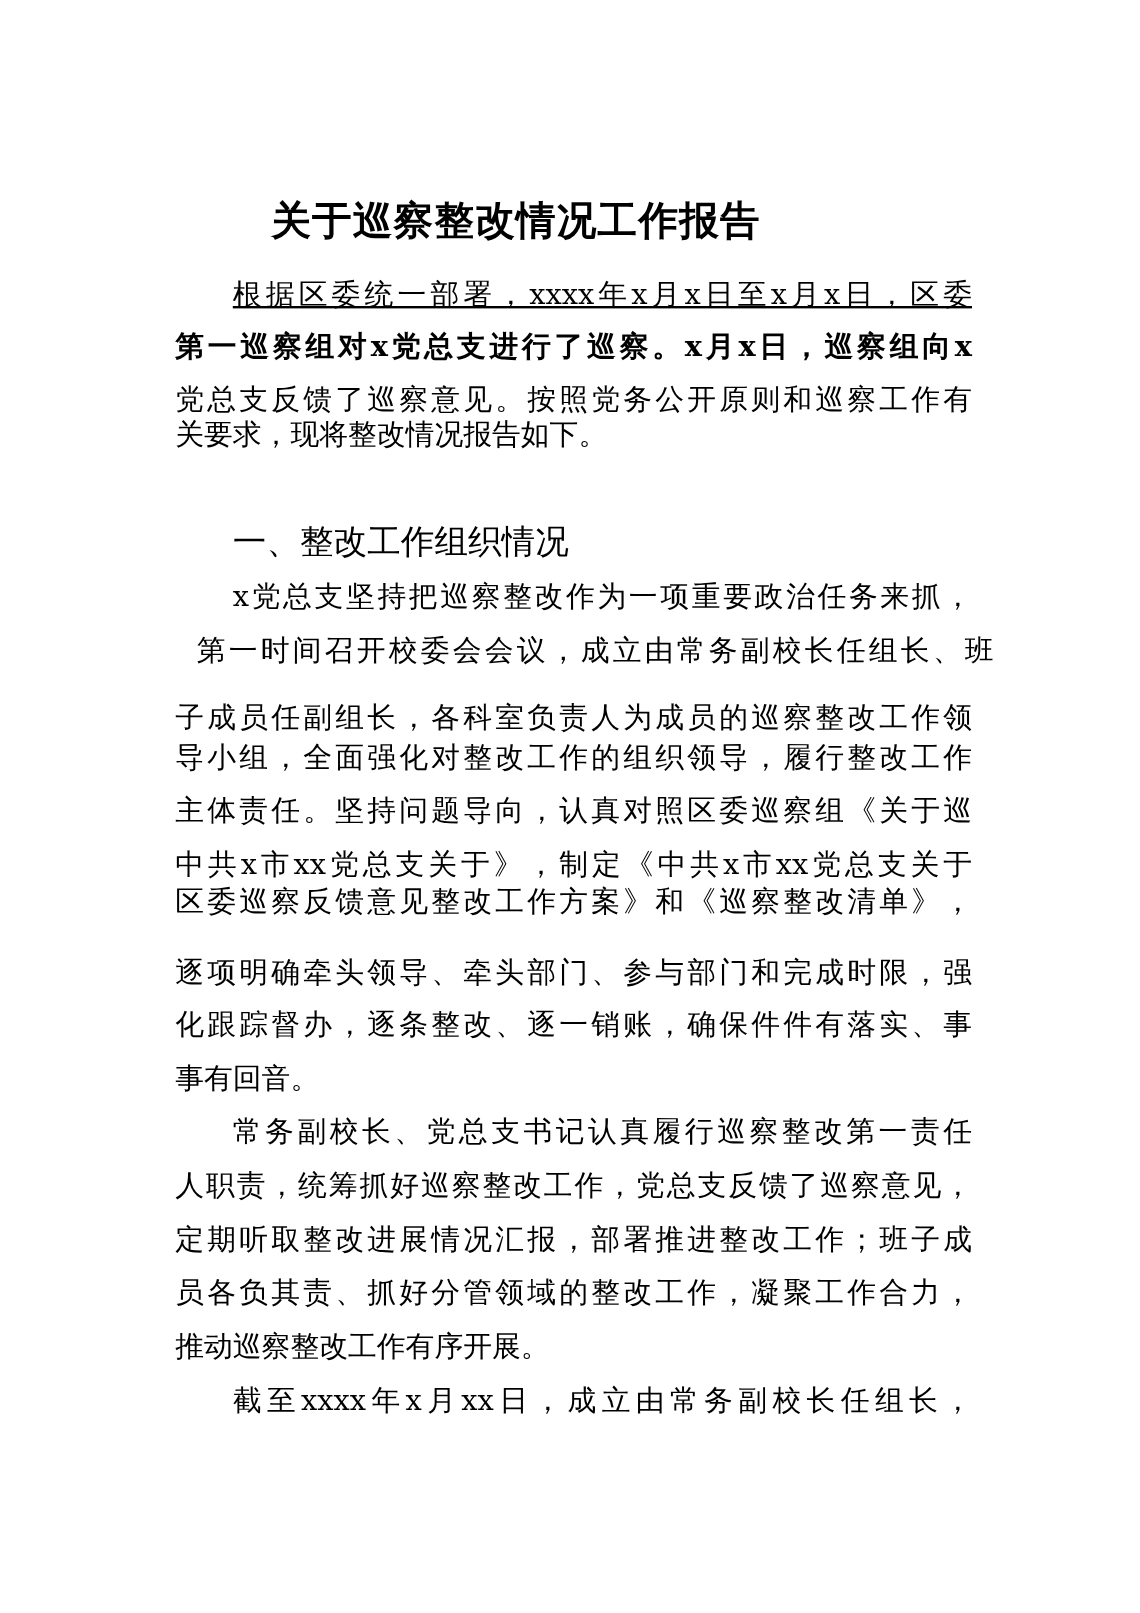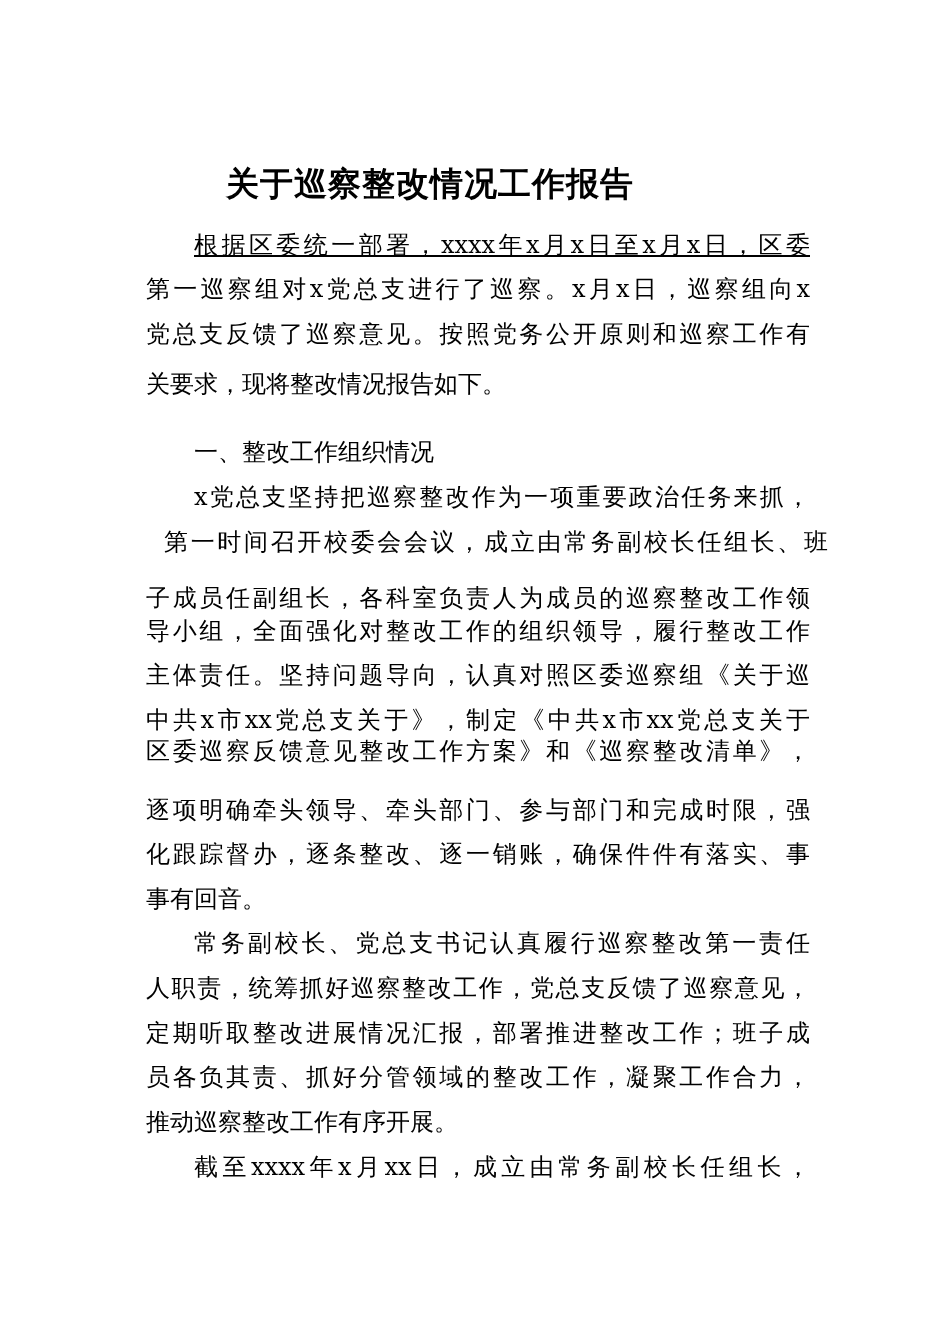--- a/index.html
+++ b/index.html
@@ -48,34 +48,34 @@
     }
     .line.last {
       text-align-last: left;
     }
     .line.indent {
       left: 194px;
       width: 616px;
     }
     .line.heading {
       font-family: "DejaVu Sans", "Liberation Sans", sans-serif;
-      font-size: 24px;
+      font-size: 28px;
       text-align-last: left;
     }
   </style>
 </head>
 <body>
 
 <div class="page">
   <div class="title">关于巡察整改情况工作报告</div>
   <div id="body-lines">
       <div class="line indent" style="top: 223px; text-decoration: underline;">根据区委统一部署，xxxx年x月x日至x月x日，区委</div>
-      <div class="line" style="top: 267px;">第一巡察组对x党总支进行了巡察。x月x日，巡察组向x</div>
+      <div class="line" style="top: 267px; font-weight: bold;">第一巡察组对x党总支进行了巡察。x月x日，巡察组向x</div>
       <div class="line" style="top: 312px; font-family: Liberation Serif, serif;">党总支反馈了巡察意见。按照党务公开原则和巡察工作有</div>
-      <div class="line last" style="top: 362px;">关要求，现将整改情况报告如下。</div>
+      <div class="line last" style="top: 340px;">关要求，现将整改情况报告如下。</div>
       <div class="line indent last heading" style="top: 430px;">一、整改工作组织情况</div>
       <div class="line indent" style="top: 475px;">x党总支坚持把巡察整改作为一项重要政治任务来抓，</div>
       <div class="line" style="top: 520px; margin-left: 18px;">第一时间召开校委会会议，成立由常务副校长任组长、班</div>
       <div class="line" style="top: 576px;">子成员任副组长，各科室负责人为成员的巡察整改工作领</div>
       <div class="line" style="top: 609px;">导小组，全面强化对整改工作的组织领导，履行整改工作</div>
       <div class="line" style="top: 653px;">主体责任。坚持问题导向，认真对照区委巡察组《关于巡</div>
       <div class="line" style="top: 698px;">中共x市xx党总支关于》，制定《中共x市xx党总支关于</div>
       <div class="line" style="top: 729px;">区委巡察反馈意见整改工作方案》和《巡察整改清单》，</div>
       <div class="line" style="top: 788px;">逐项明确牵头领导、牵头部门、参与部门和完成时限，强</div>
       <div class="line" style="top: 832px;">化跟踪督办，逐条整改、逐一销账，确保件件有落实、事</div>

